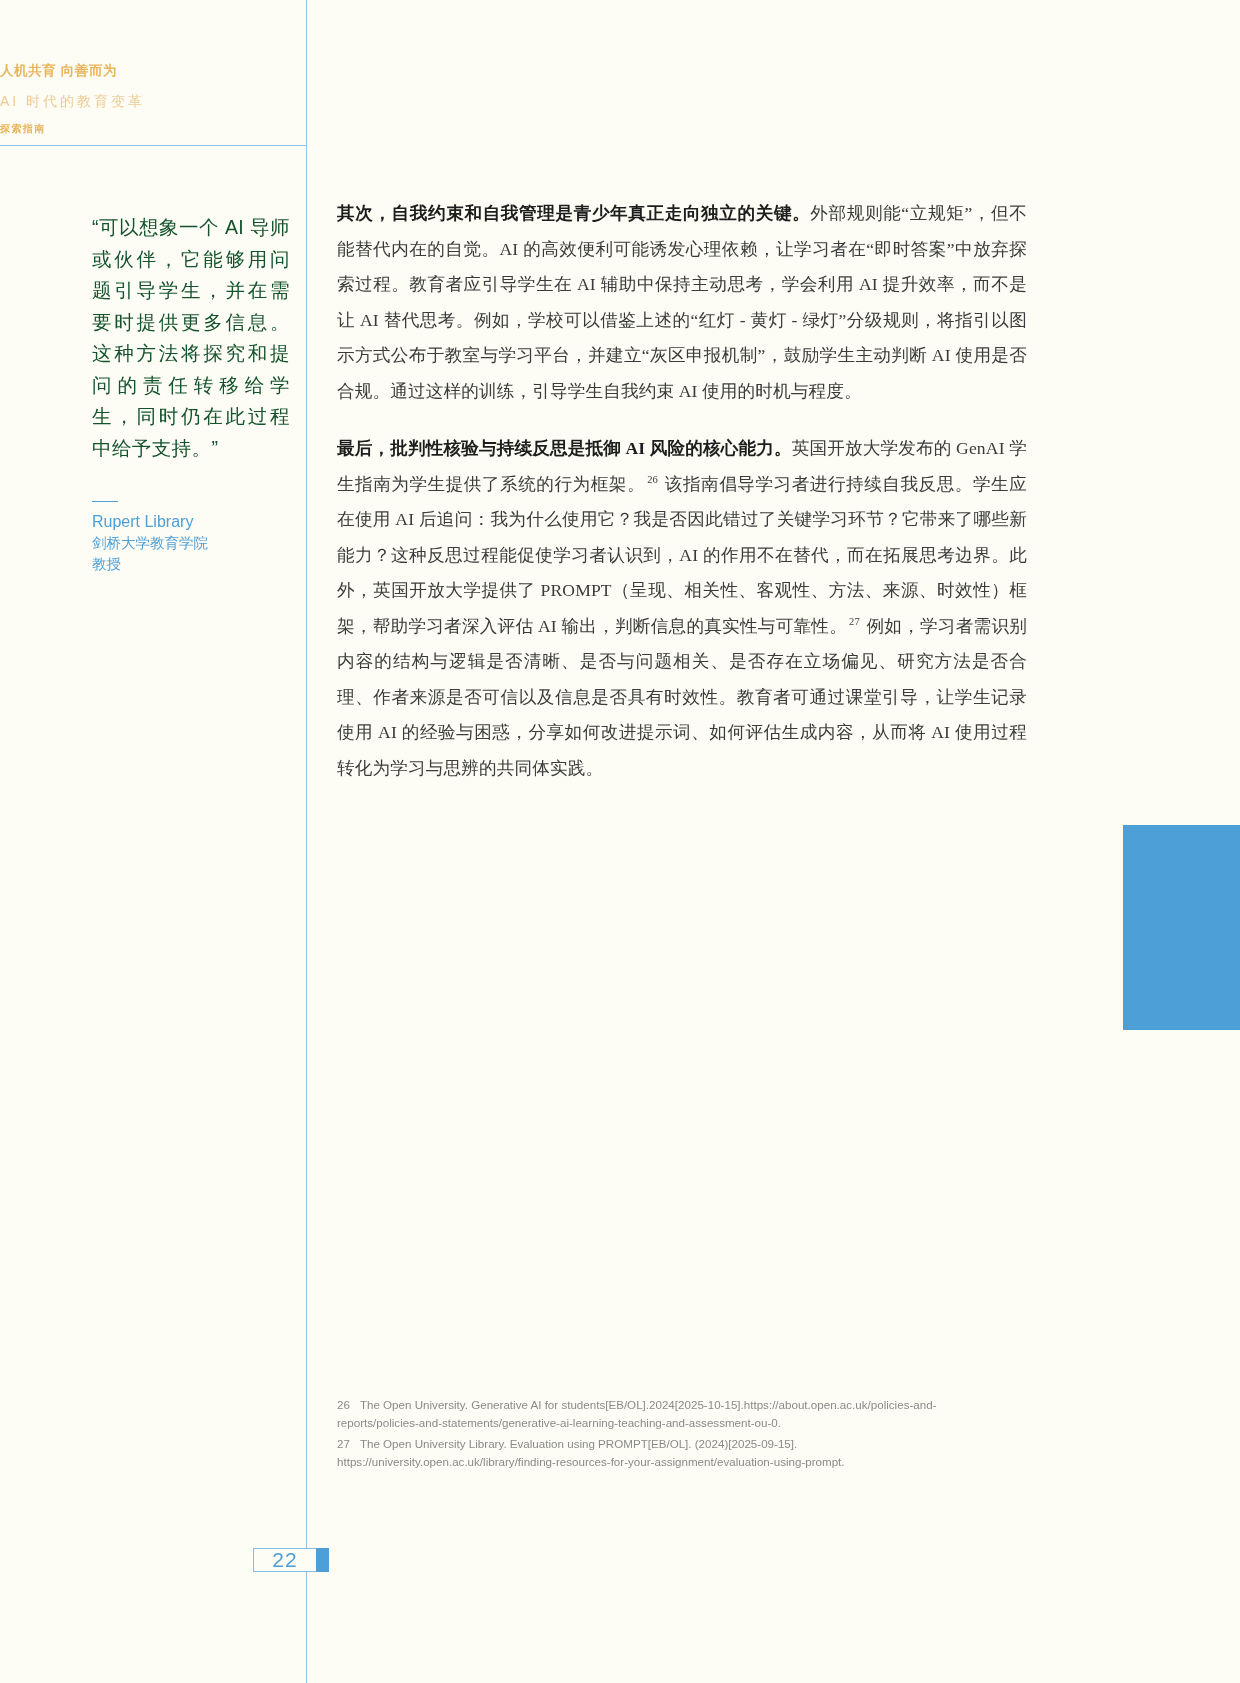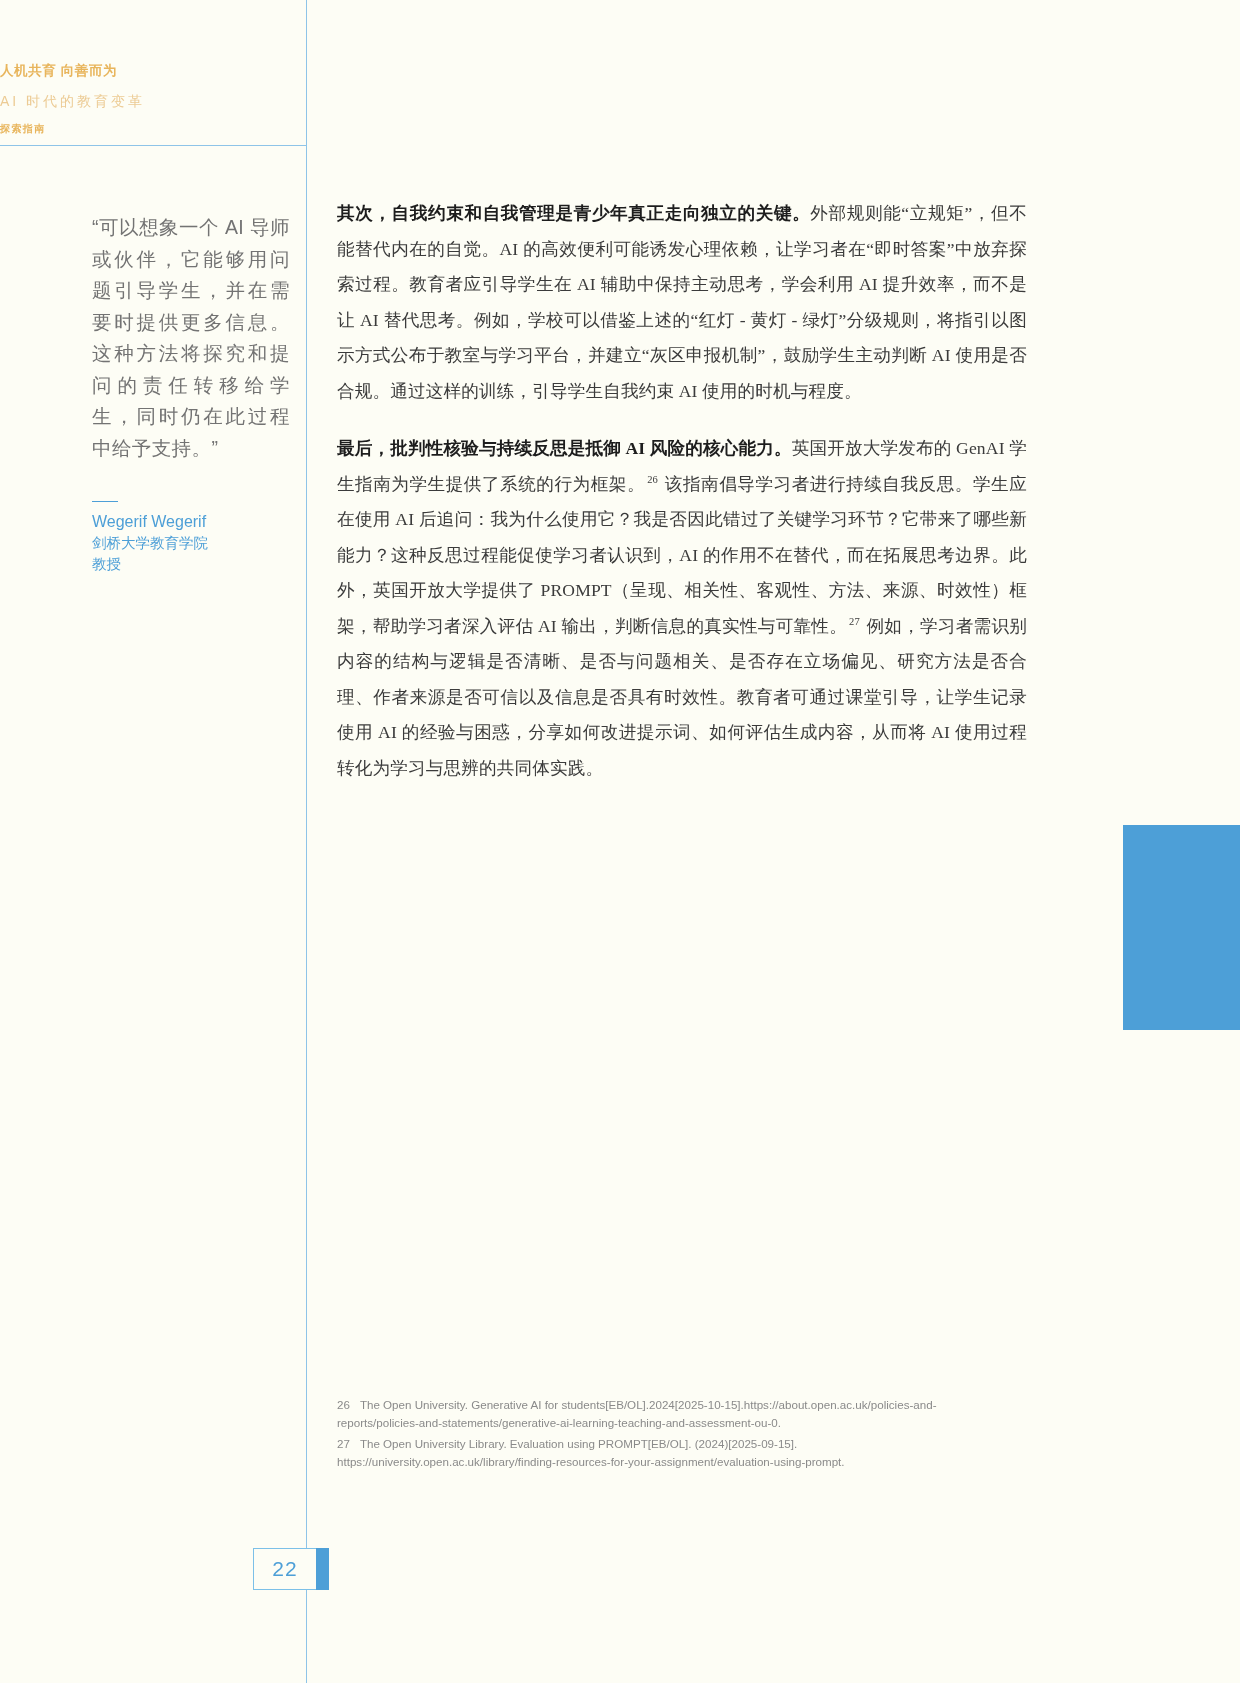--- a/index.html
+++ b/index.html
@@ -79,21 +79,21 @@
   .sidebar {
     position: absolute;
     left: 92px;
     top: 212px;
     width: 198px;
     text-align: justify;
   }
   .pullquote {
     font-size: 19.5px;
     line-height: 1.62;
-    color: #737373;
+    color: #14532d;
     letter-spacing: 0.4px;
     text-align: justify;
     text-justify: inter-character;
   }
   .attrib-dash {
     margin-top: 36px;
     width: 26px;
     height: 1.5px;
     background: #4d9fd7;
   }
@@ -159,21 +159,21 @@
     background: #4d9fd7;
   }
 
   
   .pagenum-wrap {
     position: absolute;
     left: 253px;
     top: 1548px;
     display: flex;
     align-items: stretch;
-    height: 42px;
+    height: 24px;
   }
   .pagenum-box {
     width: 62px;
     border: 1.5px solid #7cc0e8;
     border-right: none;
     display: flex;
     align-items: center;
     justify-content: center;
     background: #fdfdf5;
   }
@@ -199,21 +199,21 @@
     <div class="runhead-title">人机共育  向善而为</div>
     <div class="runhead-sub">AI 时代的教育变革</div>
     <div class="runhead-sub2">探索指南</div>
   </div>
   <div class="head-rule"></div>
 
   <div class="sidebar">
     <div class="pullquote">“可以想象一个 AI 导师或伙伴，它能够用问题引导学生，并在需要时提供更多信息。这种方法将探究和提问的责任转移给学生，同时仍在此过程中给予支持。”</div>
     <div class="attrib-dash"></div>
     <div class="attrib">
-      <div class="attrib-name">Wegerif Wegerif</div>
+      <div class="attrib-name">Rupert Library</div>
       <div>剑桥大学教育学院</div>
       <div>教授</div>
     </div>
   </div>
 
   <div class="main">
 
     <p class="para"><span class="lead">其次，自我约束和自我管理是青少年真正走向独立的关键。</span><span>外部规则能“立规矩”，但不能替代内在的自觉。AI 的高效便利可能诱发心理依赖，让学习者在“即时答案”中放弃探索过程。教育者应引导学生在 AI 辅助中保持主动思考，学会利用 AI 提升效率，而不是让 AI 替代思考。例如，学校可以借鉴上述的“红灯 - 黄灯 - 绿灯”分级规则，将指引以图示方式公布于教室与学习平台，并建立“灰区申报机制”，鼓励学生主动判断 AI 使用是否合规。通过这样的训练，引导学生自我约束 AI 使用的时机与程度。</span></p>
 
     <p class="para"><span class="lead">最后，批判性核验与持续反思是抵御 AI 风险的核心能力。</span><span>英国开放大学发布的 GenAI 学生指南为学生提供了系统的行为框架。</span><sup class="fn">26</sup><span> 该指南倡导学习者进行持续自我反思。学生应在使用 AI 后追问：我为什么使用它？我是否因此错过了关键学习环节？它带来了哪些新能力？这种反思过程能促使学习者认识到，AI 的作用不在替代，而在拓展思考边界。此外，英国开放大学提供了 PROMPT（呈现、相关性、客观性、方法、来源、时效性）框架，帮助学习者深入评估 AI 输出，判断信息的真实性与可靠性。</span><sup class="fn">27</sup><span> 例如，学习者需识别内容的结构与逻辑是否清晰、是否与问题相关、是否存在立场偏见、研究方法是否合理、作者来源是否可信以及信息是否具有时效性。教育者可通过课堂引导，让学生记录使用 AI 的经验与困惑，分享如何改进提示词、如何评估生成内容，从而将 AI 使用过程转化为学习与思辨的共同体实践。</span></p>

